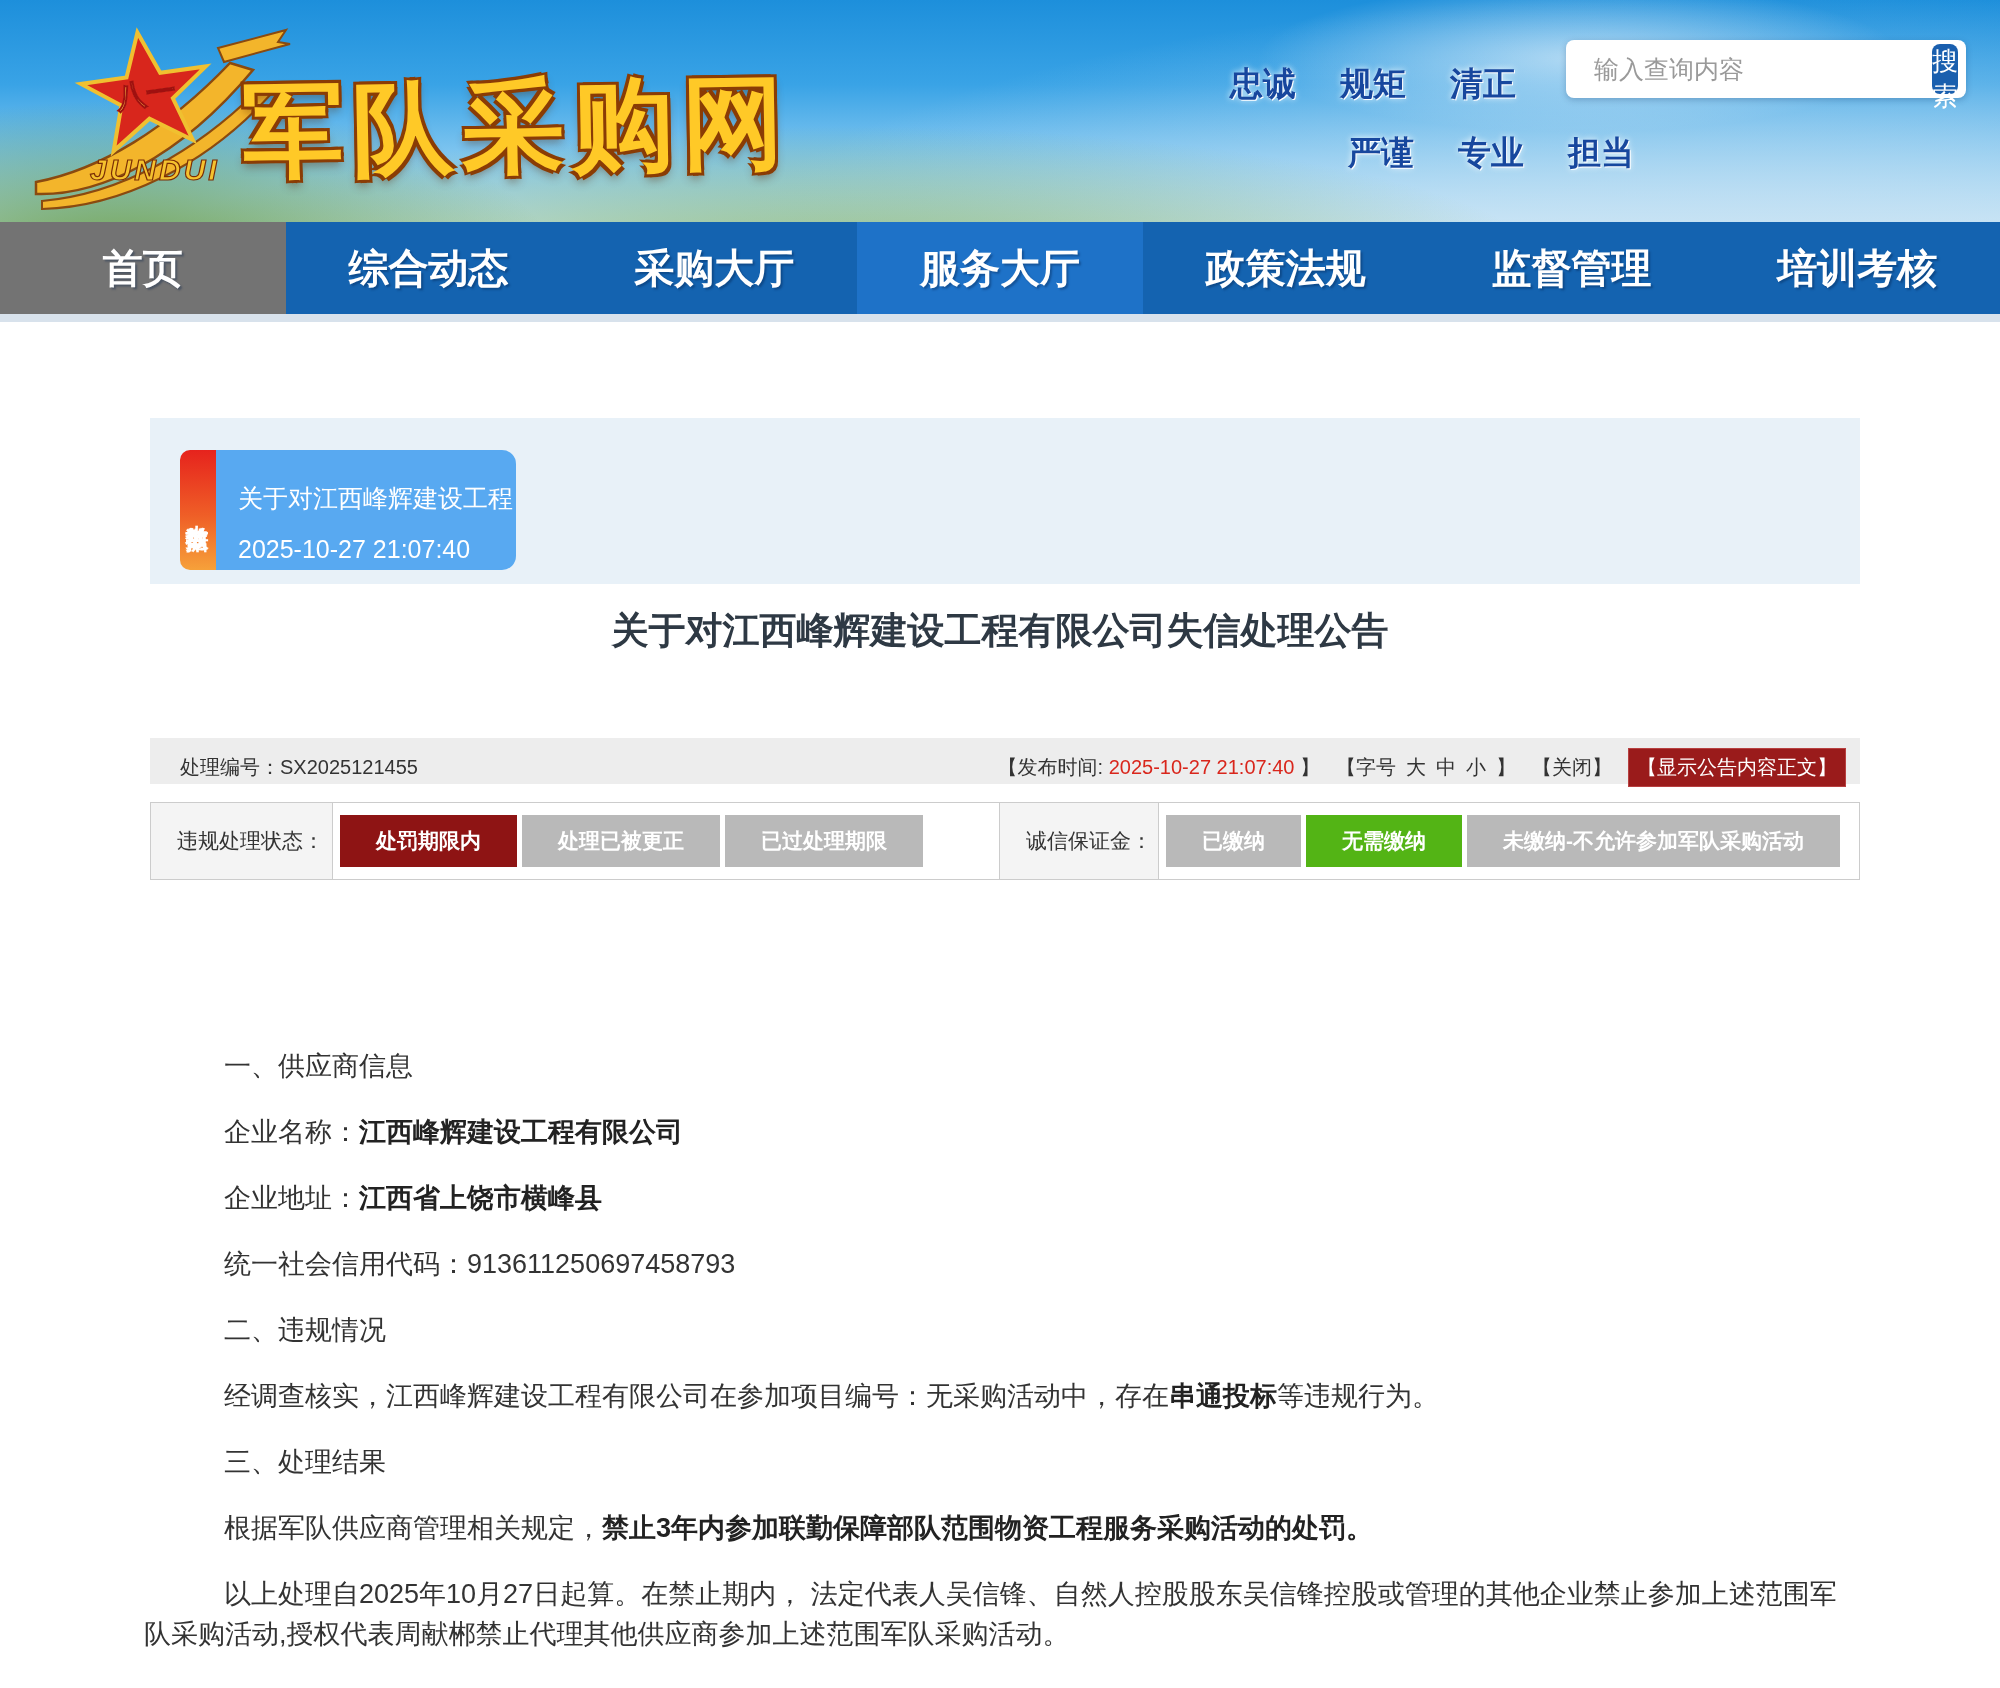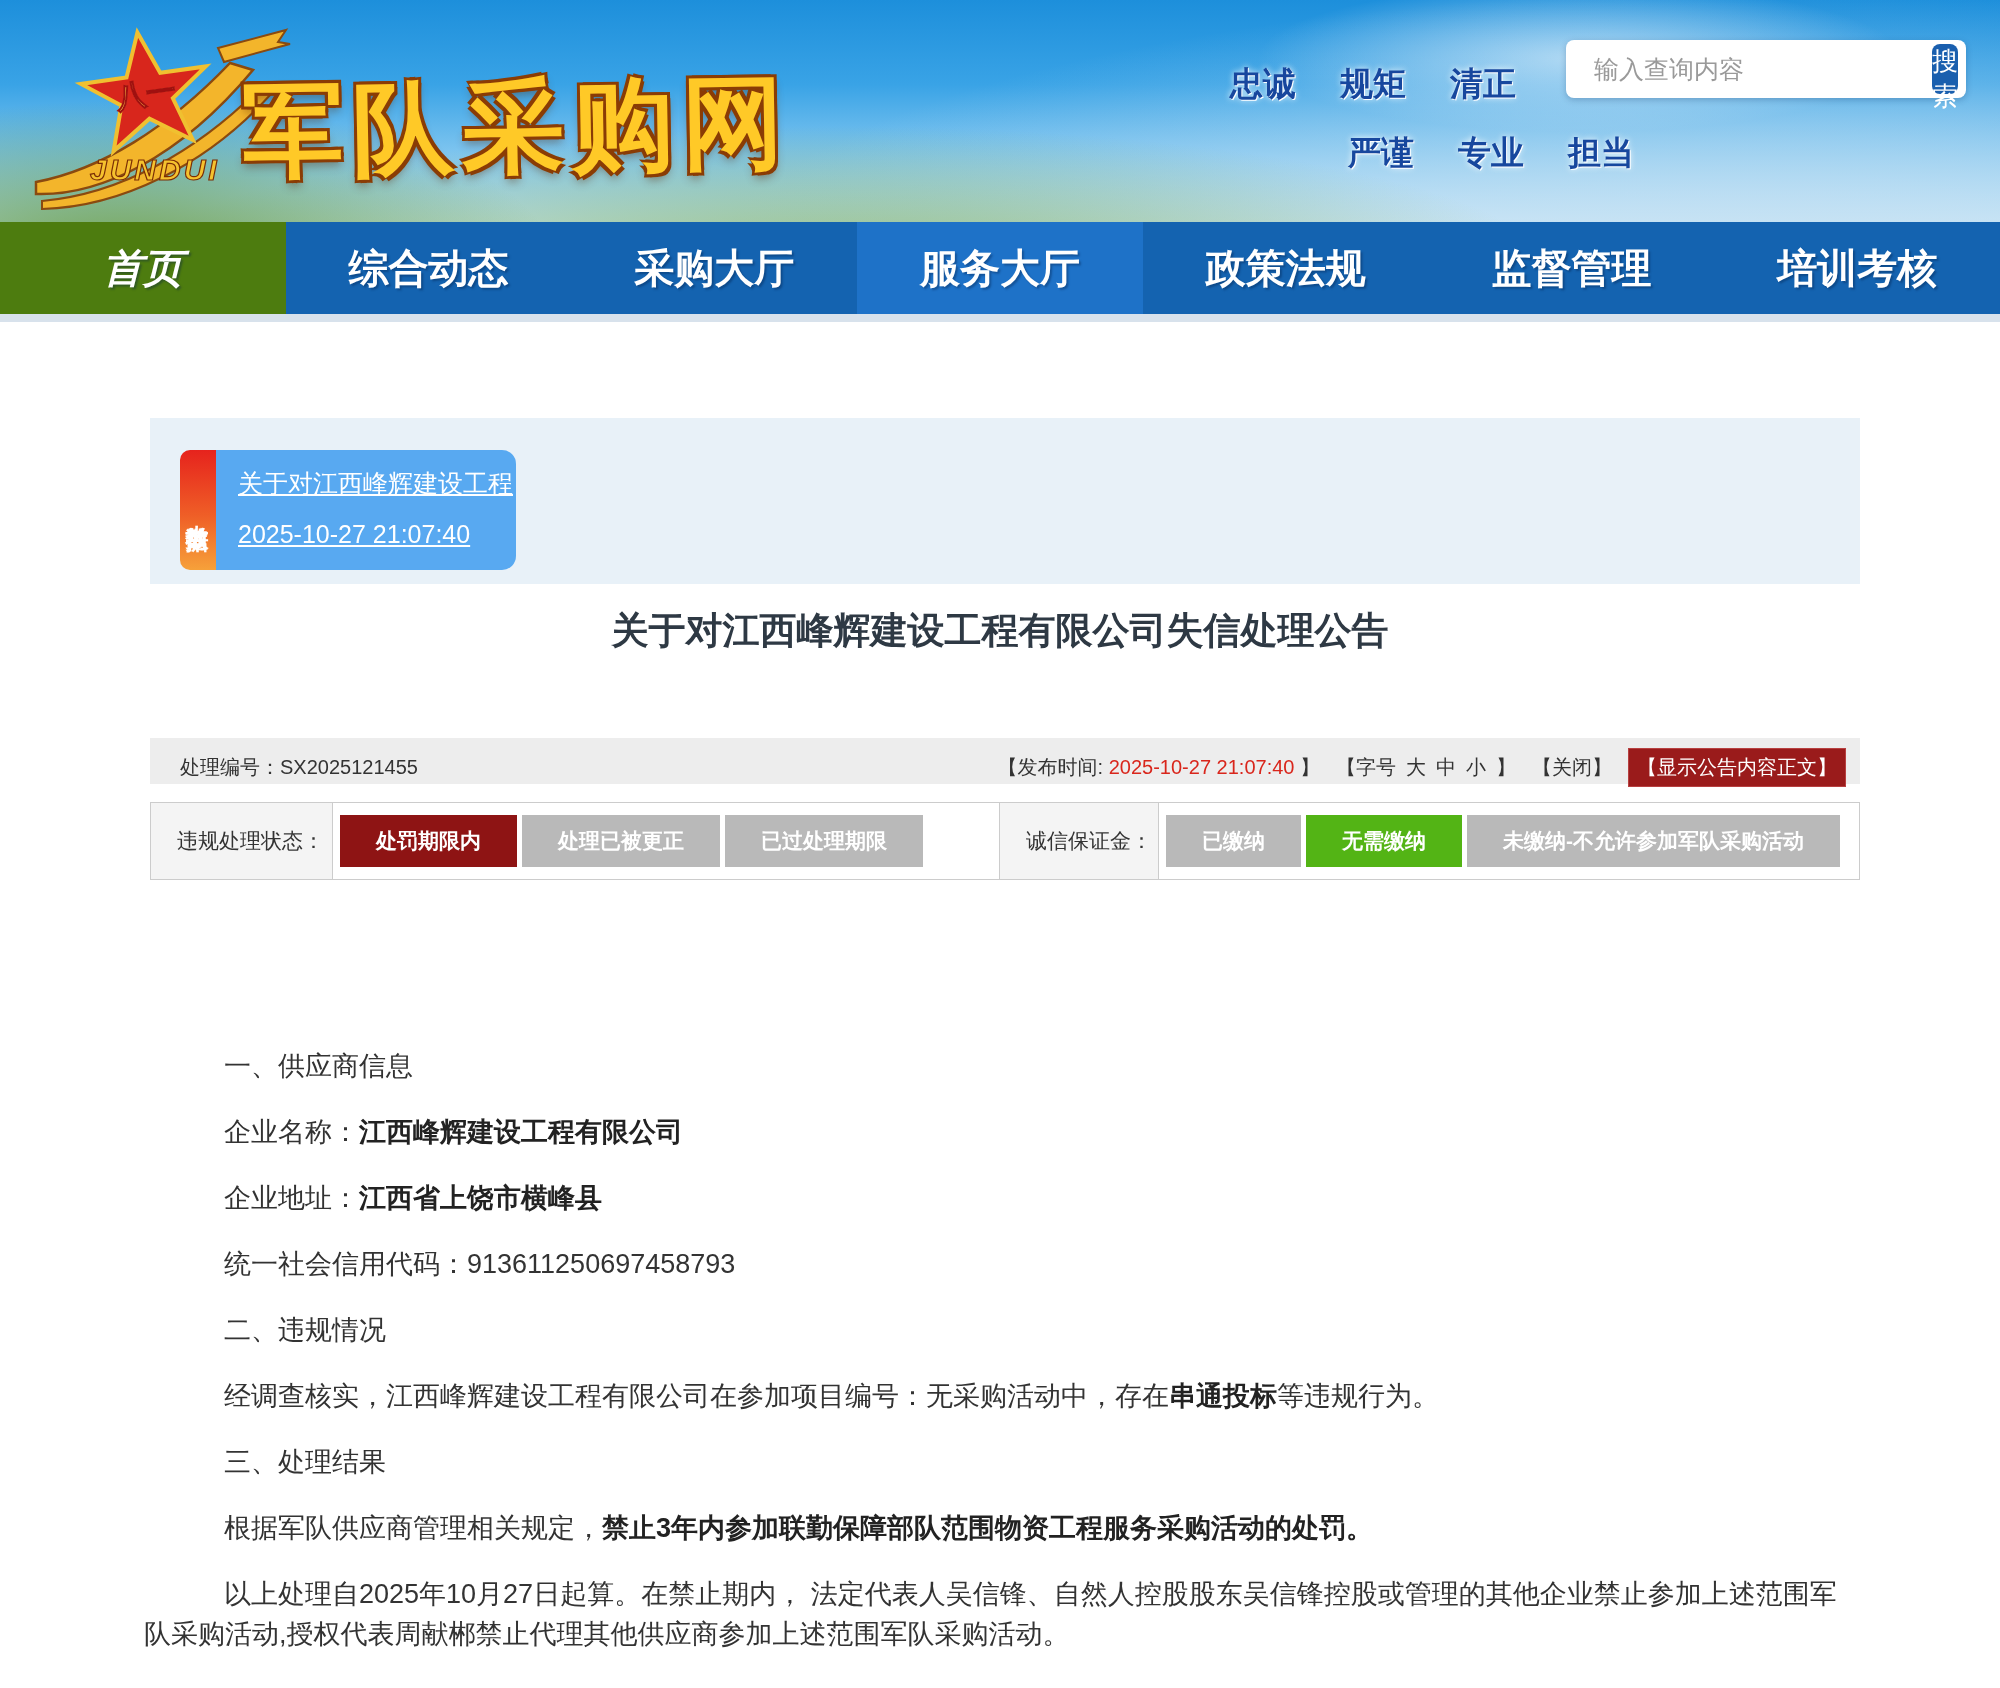--- a/index.html
+++ b/index.html
@@ -47,39 +47,39 @@
     border:none; border-radius:8px; cursor:pointer; font-family:inherit;
   }
 
   
   .main-nav { display:flex; width:2000px; height:92px; background:#1463b0; }
   .nav-item {
     flex:1; display:flex; align-items:center; justify-content:center;
     color:#fff; font-size:40px; font-weight:700; cursor:pointer;
     background:#1463b0; text-shadow:2px 2px 2px rgba(0,30,70,.35);
   }
-  .nav-item:first-child { background:#4d7c0f;font-style:italic; }
+  .nav-item:first-child { background:#737373; }
   .nav-item.active { background:#1e72c8; }
   .nav-strip { width:2000px; height:8px; background:#d8e2ec; }
 
   
   .panel {
     margin:96px 140px 0 150px; width:1710px; height:166px;
     background:#e8f1f8; position:relative;
   }
   .current-card { position:absolute; left:30px; top:32px; height:120px; display:flex; cursor:pointer; }
   .current-tag {
     width:36px; background:linear-gradient(180deg,#e6231d 0%, #ef5f27 55%, #f6a13a 100%);
     border-radius:10px 0 0 10px; color:#fff; font-size:23px; font-weight:700;
     writing-mode:vertical-rl; text-orientation:upright; display:flex;
     align-items:center; justify-content:center; letter-spacing:2px;
   }
   .current-body {
     width:300px; background:#58a9f1; border-radius:0 14px 14px 0;
-    color:#fff; padding:17px 0 0 22px;text-decoration:underline;
+    color:#fff; padding:32px 0 0 22px;
   }
   .current-line1 { font-size:25px; }
   .current-line2 { font-size:25px; margin-top:20px; }
 
   
   .article-title {
     margin-top:22px; text-align:center; font-size:37px; font-weight:700; color:#2e3944;
   }
   .meta-bar {
     margin:82px 140px 0 150px; width:1710px; height:46px; background:#ededed;

